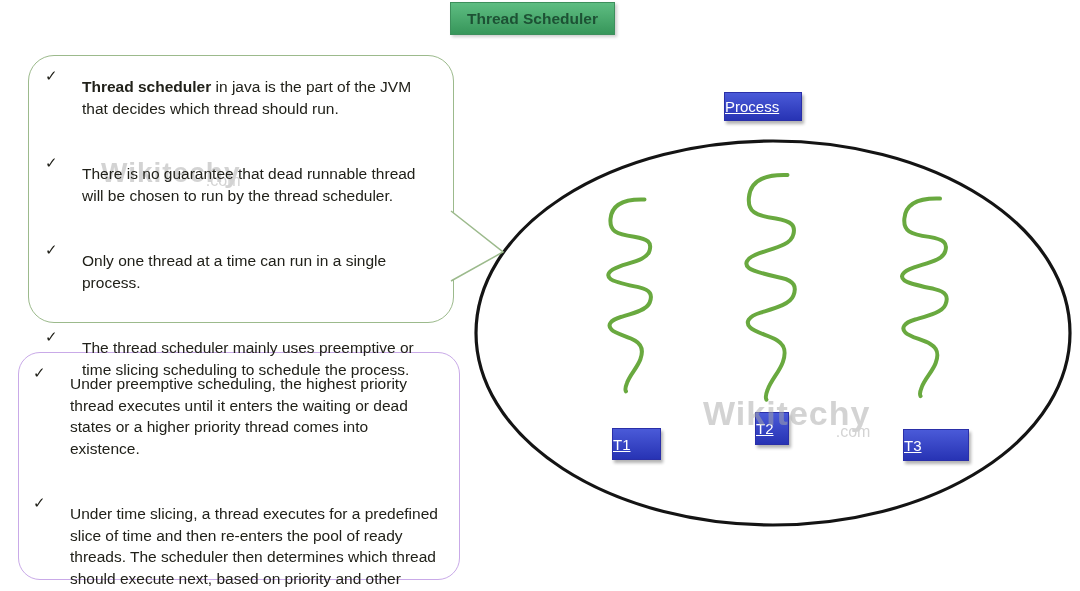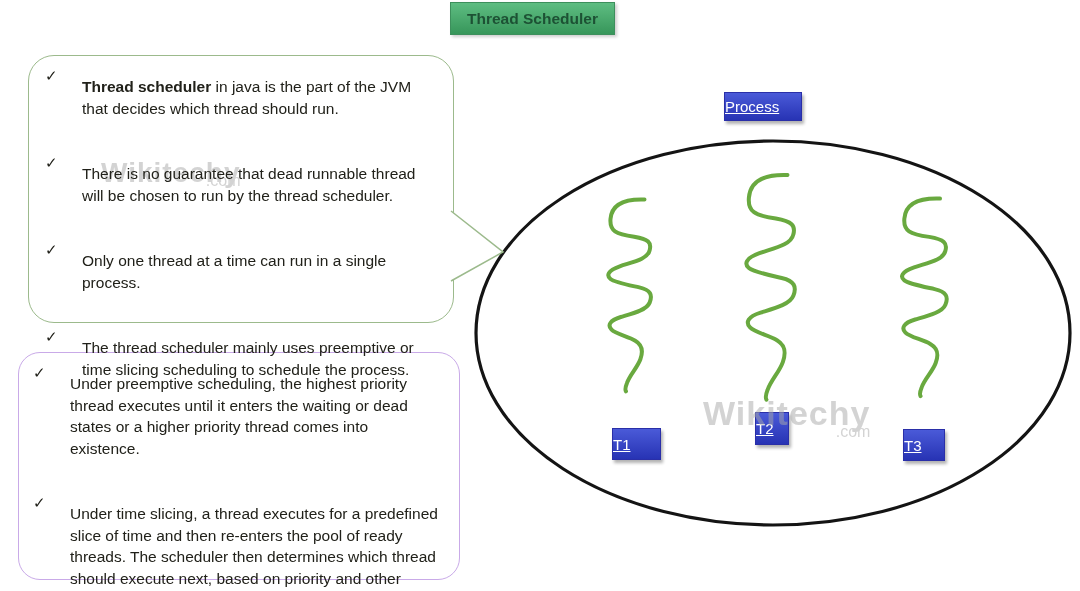--- a/index.html
+++ b/index.html
@@ -42,21 +42,21 @@
     position:absolute;box-sizing:border-box;
     background:linear-gradient(to bottom,var(--c-blue_top),var(--c-blue_bottom));
     border:1px solid var(--c-blue_border);border-radius:0;
     box-shadow:2px 3px 3px rgba(0,0,0,.3);
     display:flex;align-items:center;
     color:var(--c-box_text);font-size:15px;text-decoration:underline;
   }
   .process-box{left:724px;top:92px;width:78px;height:29px;}
   .t1-box{left:612px;top:428px;width:49px;height:32px;}
   .t2-box{left:755px;top:412px;width:34px;height:33px;}
-  .t3-box{left:903px;top:429px;width:42px;height:32px;}
+  .t3-box{left:903px;top:429px;width:66px;height:32px;}
   
   .wm{
     position:absolute;font-weight:700;color:var(--c-watermark_gray);
     opacity:.5;white-space:nowrap;z-index:1;letter-spacing:1px;
   }
   .wm .dotcom{
     position:absolute;right:0px;bottom:-8px;font-size:16px;font-weight:400;
     letter-spacing:0;
   }
   .wm1{left:72px;top:106px;font-size:28px;}

